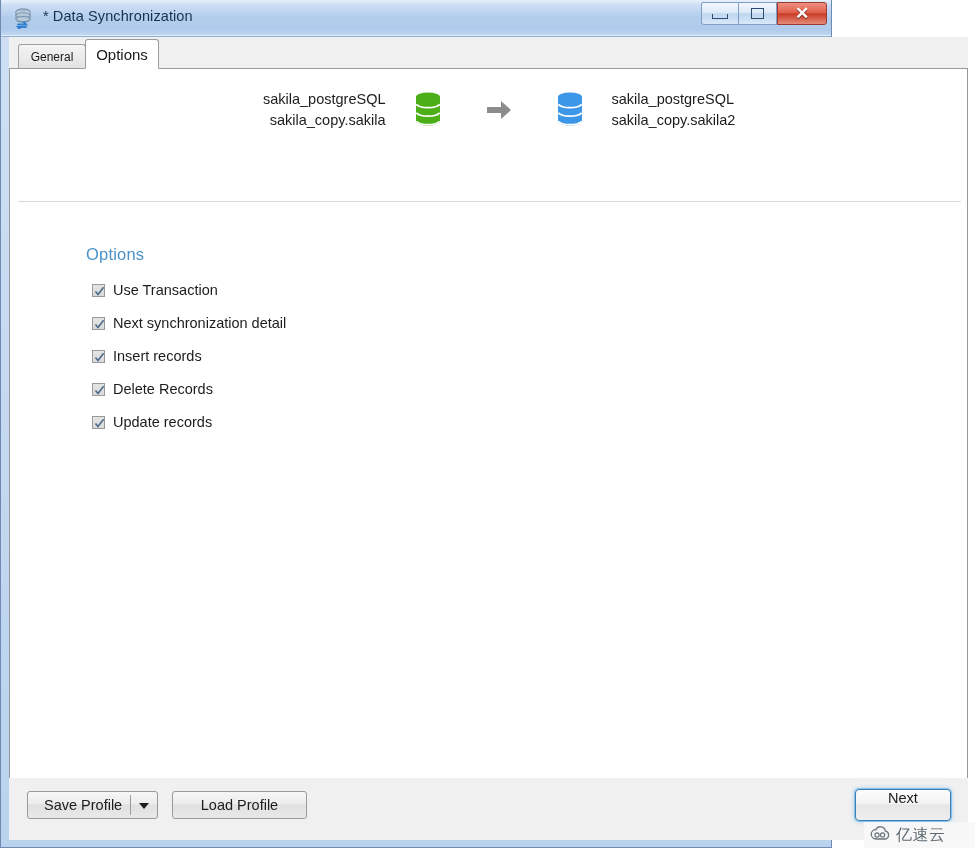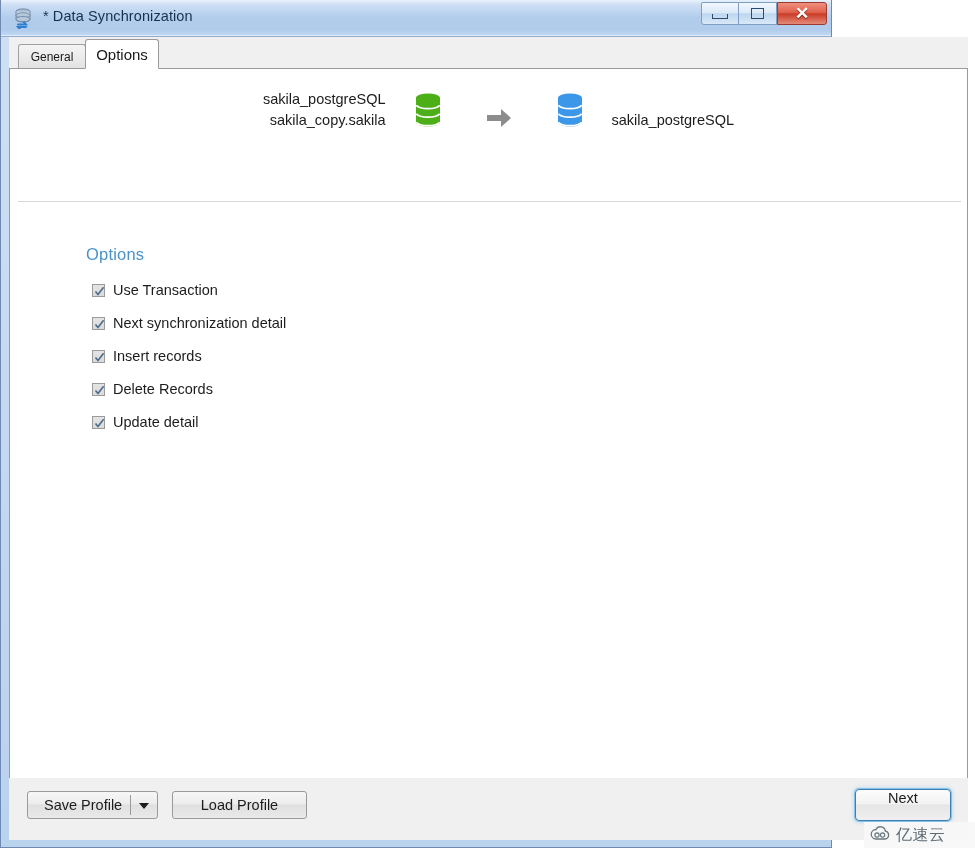--- a/index.html
+++ b/index.html
@@ -170,21 +170,21 @@
   
   .dbheader {
     position: relative;
     height: 100px;
   }
   .dbrow {
     position: absolute;
     left: 0; right: 0;
     top: 20px;
     display: flex;
-    align-items: flex-end;
+    align-items: center;
     justify-content: center;
     padding-left: 20px;
   }
   .db-label {
     font-size: 14.5px;
     color: #1c1c1c;
     line-height: 21px;
     white-space: nowrap;
   }
   .db-label.src { text-align: right; width: 175px; }
@@ -419,20 +419,21 @@
                 <g fill="none" stroke="#ffffff" stroke-width="1.6">
                   <path d="M5.4 13.2 a12 4.6 0 0 0 23.2 0"></path>
                   <path d="M5.4 21.7 a12 4.6 0 0 0 23.2 0"></path>
                   <path d="M5.4 30.2 a12 4.6 0 0 0 23.2 0"></path>
                 </g>
               </svg>
             </span>
 
             <div class="db-label dst">
               <div>sakila_postgreSQL</div>
+              <div>sakila_copy.sakila2</div>
             </div>
 
           </div>
           <div class="divider"></div>
         </div>
 
         <div class="opts">
           <div class="opts-title">Options</div>
 
           <div class="opt-row">
@@ -470,21 +471,21 @@
             </span>
             <span class="opt-label">Delete Records</span>
           </div>
 
           <div class="opt-row">
             <span class="cbox">
               <svg width="11" height="11" viewBox="0 0 11 11">
                 <path d="M1.5 5.4 L4 8.4 L9.6 1.2" stroke="#4a6b8a" stroke-width="1.6" fill="none"></path>
               </svg>
             </span>
-            <span class="opt-label">Update detail</span>
+            <span class="opt-label">Update records</span>
           </div>
         </div>
 
       </div>
 
       <div class="footer">
         <div class="btn btn-save">
           <span>Save Profile</span>
           <span class="save-sep"></span>
           <span class="save-arrow"></span>

